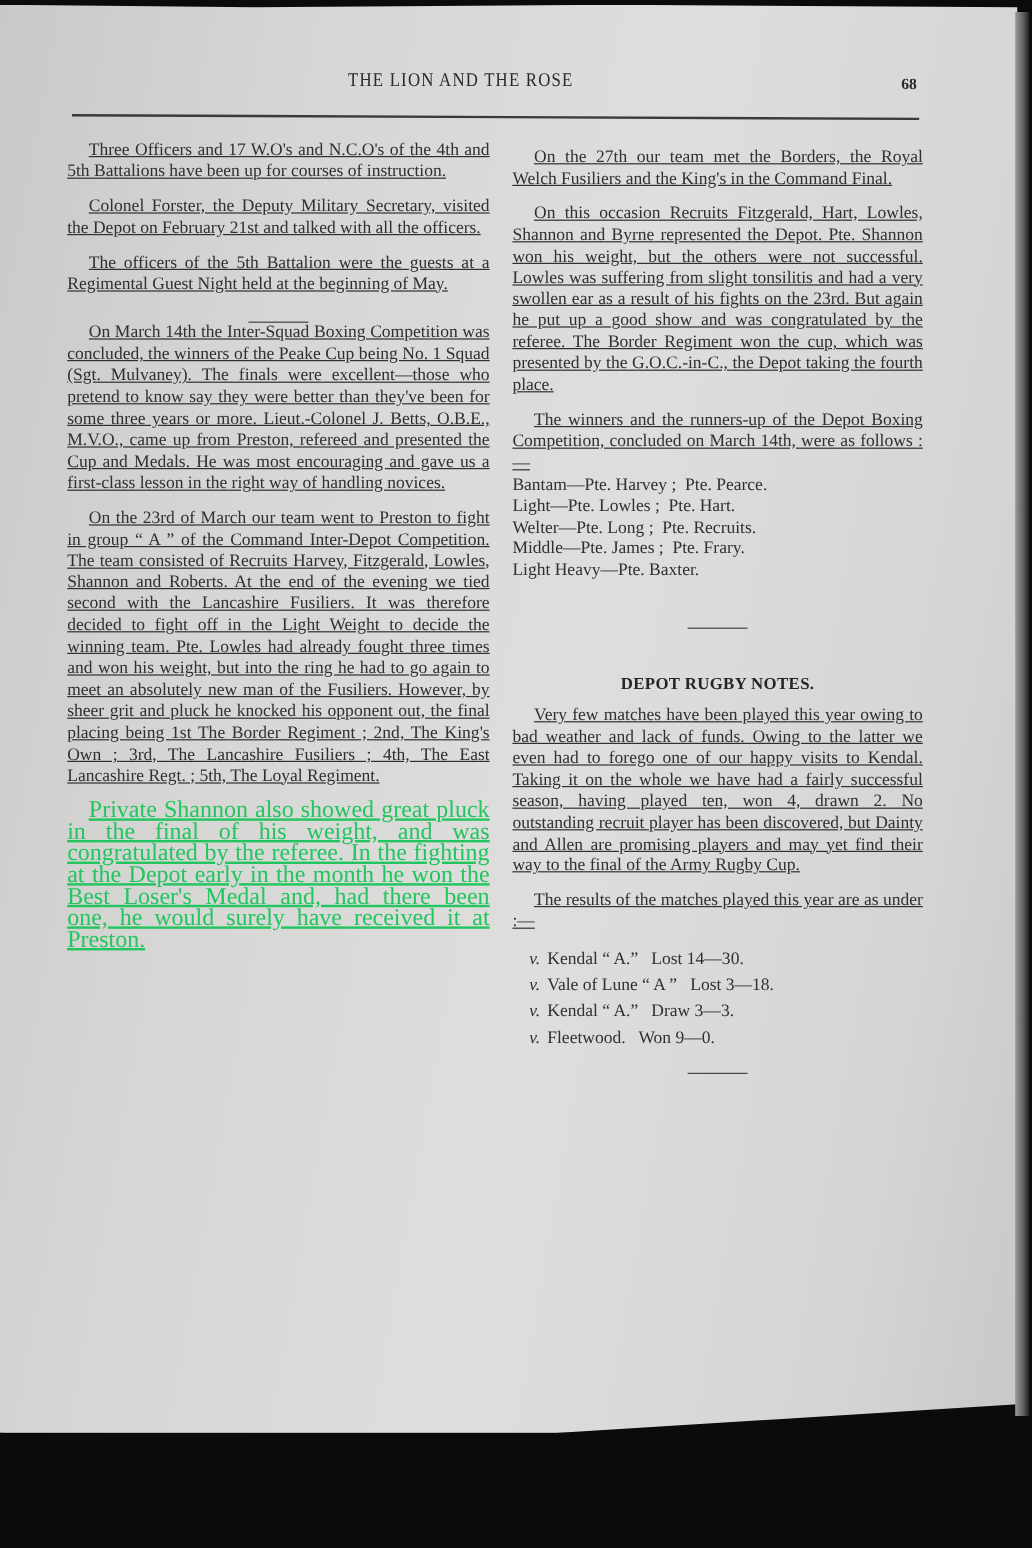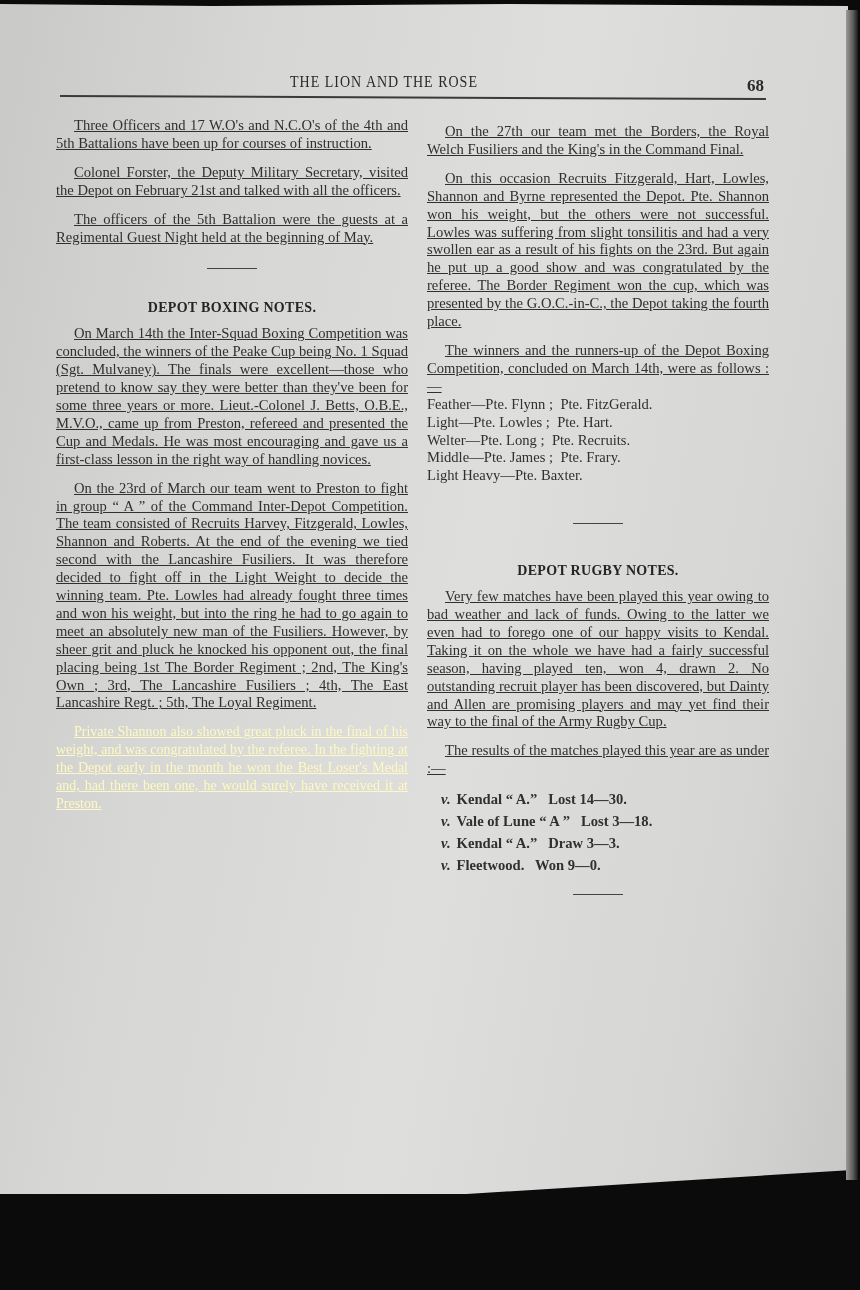--- a/index.html
+++ b/index.html
@@ -12,83 +12,82 @@
   .page {
     position: absolute; left: 0; top: 4px; width: 848px; height: 1190px;
     background: linear-gradient(100deg, #c9c9c7 0%, #d6d6d4 25%, #dededc 55%, #d5d5d3 85%, #c8c8c6 100%);
     clip-path: polygon(0 0, 25% 2px, 60% 0, 100% 2px, 100% 98%, 55% 100%, 30% 101%, 0 100%);
   }
   .page-edge {
     position: absolute; left: 846px; top: 10px; width: 12px; height: 1170px;
     background: linear-gradient(90deg, #9a9a98, #5a5a58 60%, #1a1a1a);
   }
   .running-head {
-    position: absolute; left: 60px; top: 74px; width: 710px; height: 24px;
+    position: absolute; left: 60px; top: 60px; width: 710px; height: 24px;
   }
   .running-title {
     position: absolute; left: 230px; top: 0; font-size: 14px; letter-spacing: 1px; color: #2a2a2a;
     font-family: "Liberation Serif", serif; transform: scaleY(1.15);
   }
   .page-number {
-    position: absolute; right: 6px; top: 2px; font-size: 17px; color: #2a2a2a; font-weight: bold;
+    position: absolute; right: 6px; top: 2px; font-size: 13px; color: #2a2a2a; font-weight: bold;
     font-family: "Liberation Serif", serif;
     text-align: right;
   }
   .head-rule {
     position: absolute; left: 60px; top: 95px; width: 706px; height: 2px; background: #3a3a3a;
     transform: rotate(0.25deg); transform-origin: left;
   }
   .col {
     position: absolute; color: #303030; font-size: 14.6px; line-height: 17.9px;
     font-family: "Liberation Serif", serif;
   }
   .col-left { left: 56px; top: 117px; width: 352px; }
   .col-right { left: 427px; top: 123px; width: 342px; }
   .col p { margin: 0 0 11px 0; text-align: justify; text-indent: 18px; text-decoration: underline; }
   .heading {
     text-align: center; font-weight: bold; font-size: 14px; letter-spacing: 0.3px;
     margin: 18px 0 8px 0; color: #252525; font-family: "Liberation Serif", serif;
   }
   .rule-short { width: 50px; height: 1px; background: #444; margin: 12px auto 0 auto; }
-  .results-list { list-style: none; padding: 0; margin: 10px 0 0 14px; font-weight: bold; }
+  .results-list { list-style: none; padding: 0; margin: 10px 0 0 14px; }
   .results-list li { line-height: 22px; }
   .v { font-style: italic; margin-right: 6px; }
   .weights { margin: 0; padding: 0; list-style: none; }
   .weights li { line-height: 17.9px; }
-  .later { font-size: 14px; color: #fef9c3; }
+  .later { font-size: 20px; color: #22c55e; }
 </style>
 </head>
 <body>
 
 <div class="page"></div>
 <div class="page-edge"></div>
 
 <div class="running-head">
   <span class="running-title">THE LION AND THE ROSE</span>
   <span class="page-number">68</span>
 </div>
 <div class="head-rule"></div>
 
 <div class="col col-left">
   <p>Three Officers and 17 W.O's and N.C.O's of the 4th and 5th Battalions have been up for courses of instruction.</p>
   <p>Colonel Forster, the Deputy Military Secretary, visited the Depot on February 21st and talked with all the officers.</p>
   <p>The officers of the 5th Battalion were the guests at a Regimental Guest Night held at the beginning of May.</p>
   <div class="rule-short" style="margin-top:22px;"></div>
-  <div class="heading" style="margin-top:30px;">DEPOT BOXING NOTES.</div>
   <p>On March 14th the Inter-Squad Boxing Competition was concluded, the winners of the Peake Cup being No. 1 Squad (Sgt. Mulvaney). The finals were excellent—those who pretend to know say they were better than they've been for some three years or more. Lieut.-Colonel J. Betts, O.B.E., M.V.O., came up from Preston, refereed and presented the Cup and Medals. He was most encouraging and gave us a first-class lesson in the right way of handling novices.</p>
   <p>On the 23rd of March our team went to Preston to fight in group “ A ” of the Command Inter-Depot Competition. The team consisted of Recruits Harvey, Fitzgerald, Lowles, Shannon and Roberts. At the end of the evening we tied second with the Lancashire Fusiliers. It was therefore decided to fight off in the Light Weight to decide the winning team. Pte. Lowles had already fought three times and won his weight, but into the ring he had to go again to meet an absolutely new man of the Fusiliers. However, by sheer grit and pluck he knocked his opponent out, the final placing being 1st The Border Regiment ; 2nd, The King's Own ; 3rd, The Lancashire Fusiliers ; 4th, The East Lancashire Regt. ; 5th, The Loyal Regiment.</p>
   <p class="later">Private Shannon also showed great pluck in the final of his weight, and was congratulated by the referee. In the fighting at the Depot early in the month he won the Best Loser's Medal and, had there been one, he would surely have received it at Preston.</p>
 </div>
 
 <div class="col col-right">
   <p>On the 27th our team met the Borders, the Royal Welch Fusiliers and the King's in the Command Final.</p>
   <p>On this occasion Recruits Fitzgerald, Hart, Lowles, Shannon and Byrne represented the Depot. Pte. Shannon won his weight, but the others were not successful. Lowles was suffering from slight tonsilitis and had a very swollen ear as a result of his fights on the 23rd. But again he put up a good show and was congratulated by the referee. The Border Regiment won the cup, which was presented by the G.O.C.-in-C., the Depot taking the fourth place.</p>
   <p style="margin-bottom:0;">The winners and the runners-up of the Depot Boxing Competition, concluded on March 14th, were as follows :—</p>
   <ul class="weights">
-    <li><span>Feather</span>—<span>Pte. Flynn</span> ;&nbsp; <span>Pte. FitzGerald.</span></li>
+    <li><span>Bantam</span>—<span>Pte. Harvey</span> ;&nbsp; <span>Pte. Pearce.</span></li>
     <li><span>Light</span>—<span>Pte. Lowles</span> ;&nbsp; <span>Pte. Hart.</span></li>
     <li><span>Welter</span>—<span>Pte. Long</span> ;&nbsp; <span>Pte. Recruits.</span></li>
     <li><span>Middle</span>—<span>Pte. James</span> ;&nbsp; <span>Pte. Frary.</span></li>
     <li><span>Light Heavy</span>—<span>Pte. Baxter.</span></li>
   </ul>
   <div class="rule-short" style="margin-top:38px;"></div>
   <div class="heading" style="margin-top:38px;">DEPOT RUGBY NOTES.</div>
   <p>Very few matches have been played this year owing to bad weather and lack of funds. Owing to the latter we even had to forego one of our happy visits to Kendal. Taking it on the whole we have had a fairly successful season, having played ten, won 4, drawn 2. No outstanding recruit player has been discovered, but Dainty and Allen are promising players and may yet find their way to the final of the Army Rugby Cup.</p>
   <p style="margin-bottom:0;">The results of the matches played this year are as under :—</p>
   <ul class="results-list">

